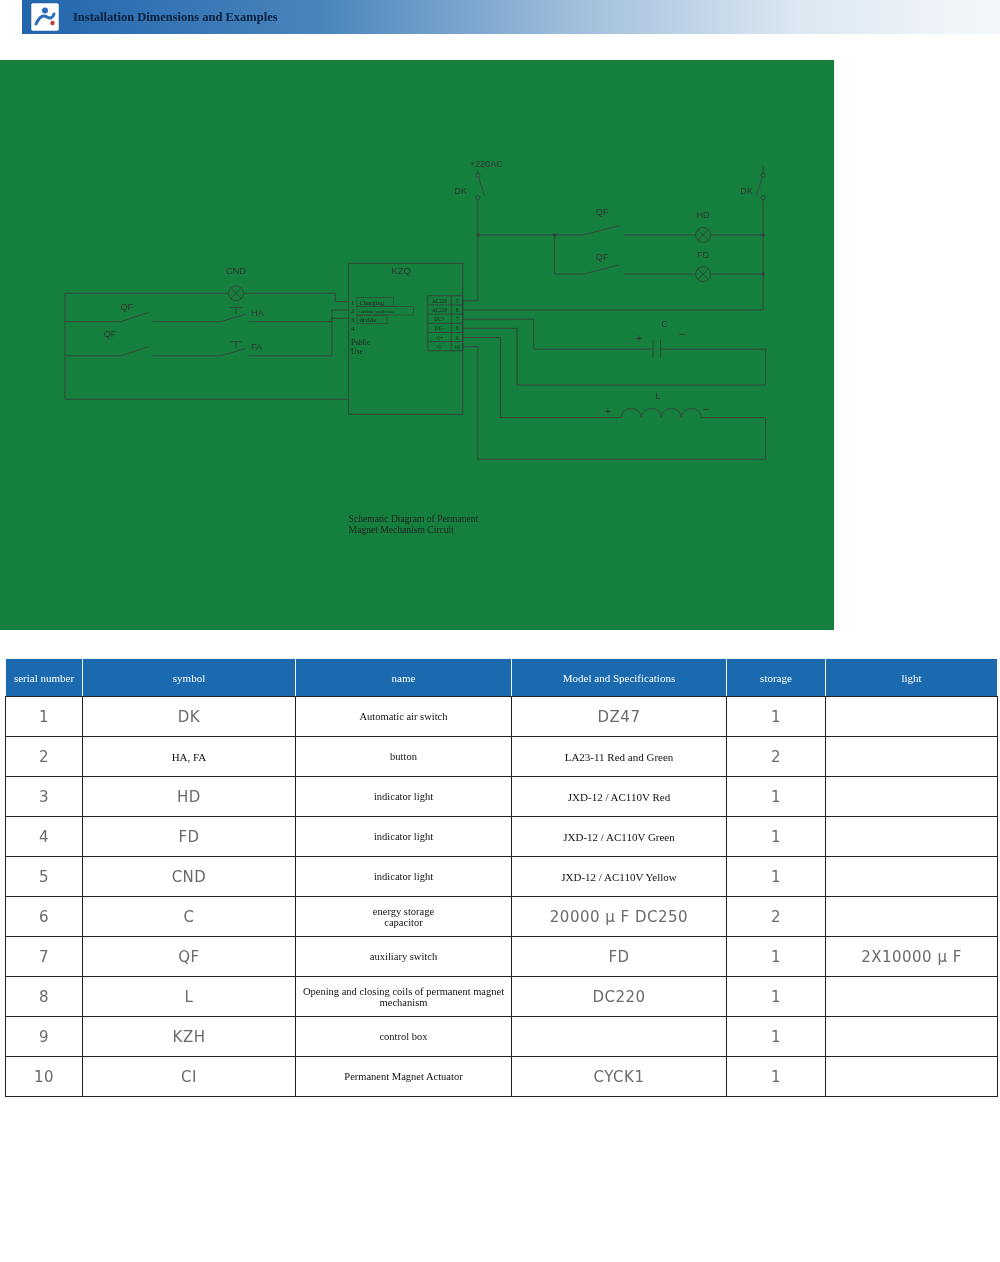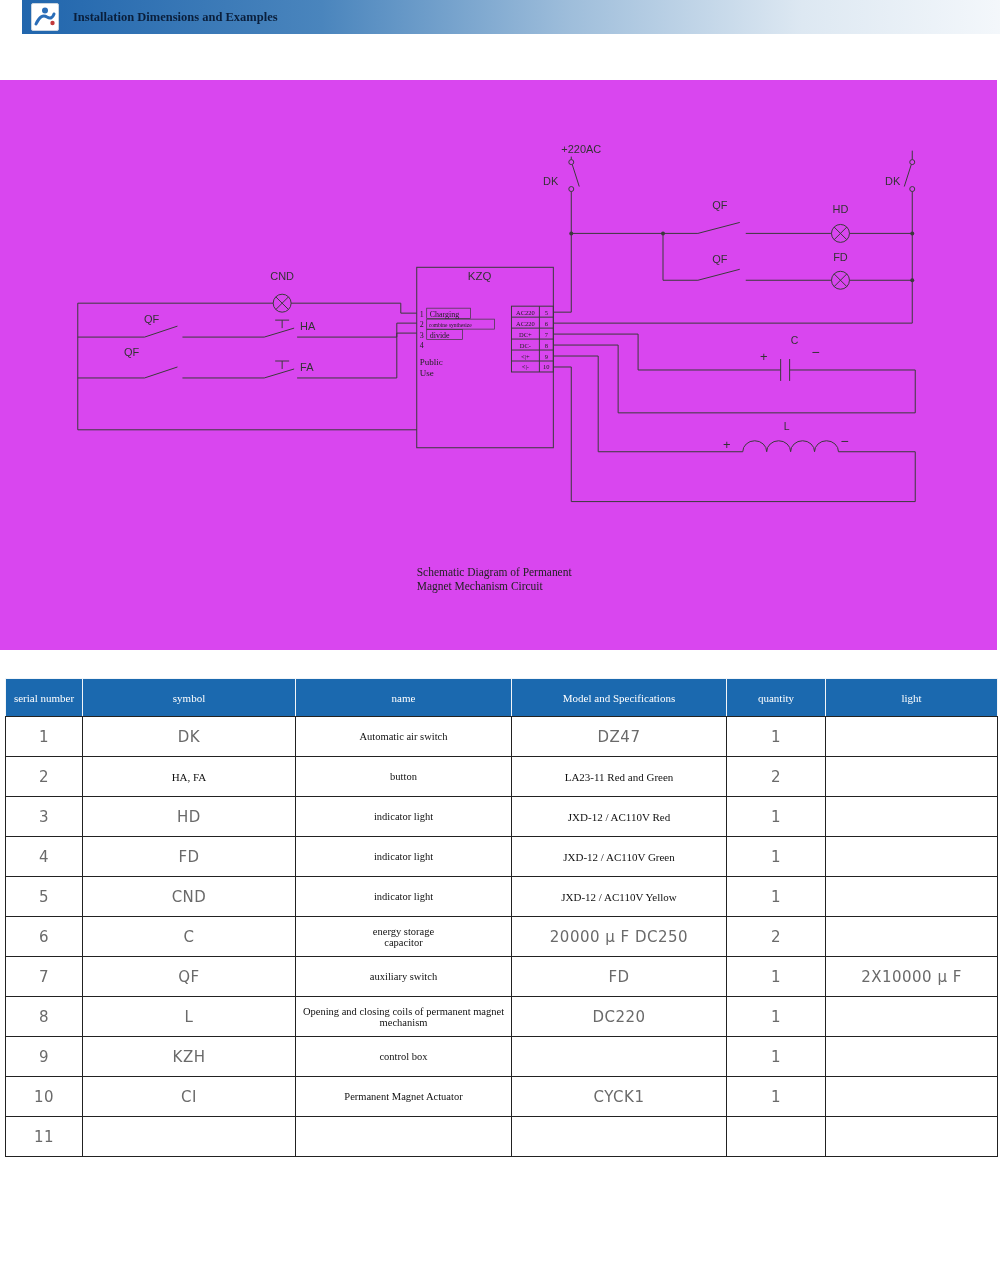--- a/index.html
+++ b/index.html
@@ -26,24 +26,23 @@
   .topbar-title {
     font-family: "Liberation Serif", serif;
     font-size: 12.5px; font-weight: 700; color: #0a1f3c;
   }
 
   .gap1 { height: 26px; background: #fff; }
   .gap2 { height: 28px; background: #fff; }
 
   
   .diagram {
-    height: 570px; width: 997px;
-    background: #d946ef;
+    height: 570px; width: 834px;
+    background: #15803d;
     position: relative;
-    margin-top: 20px;
   }
   .diagram svg { display:block; width: 100%; height: 100%; }
   .sv-line { stroke: #3a3a3a; stroke-width: 1; fill: none; }
   .sv-dot  { fill: #3a3a3a; stroke: none; }
   .sv-txt  { font-family: "Liberation Sans", sans-serif; fill: #333; }
   .sv-ser  { font-family: "Liberation Serif", serif; fill: #222; }
 
   
   .parts { margin-left: 5px; }
   table {
@@ -230,21 +229,21 @@
       <col style="width:215px">
         <col style="width:99px">
         <col style="width:172px">
     </colgroup>
     <thead>
       <tr>
         <th>serial number</th>
         <th>symbol</th>
         <th>name</th>
         <th>Model and Specifications</th>
-        <th>quantity</th>
+        <th>storage</th>
         <th>light</th>
       </tr>
     </thead>
     <tbody>
         <tr>
           <td class="c-serial num">1</td>
           <td class="c-symbol num">DK</td>
           <td class="c-name sm">Automatic air switch</td>
           <td class="c-model num">DZ47</td>
           <td class="c-qty num">1</td>
@@ -316,23 +315,15 @@
           <td class="c-remark num"></td>
         </tr>
         <tr>
           <td class="c-serial num">10</td>
           <td class="c-symbol num">CI</td>
           <td class="c-name sm">Permanent Magnet Actuator</td>
           <td class="c-model num">CYCK1</td>
           <td class="c-qty num">1</td>
           <td class="c-remark num"></td>
         </tr>
-        <tr>
-          <td class="c-serial num">11</td>
-          <td class="c-symbol num"></td>
-          <td class="c-name sm"></td>
-          <td class="c-model num"></td>
-          <td class="c-qty num"></td>
-          <td class="c-remark num"></td>
-        </tr>
       </tbody>
   </table>
 </div>
 
 </body></html>

